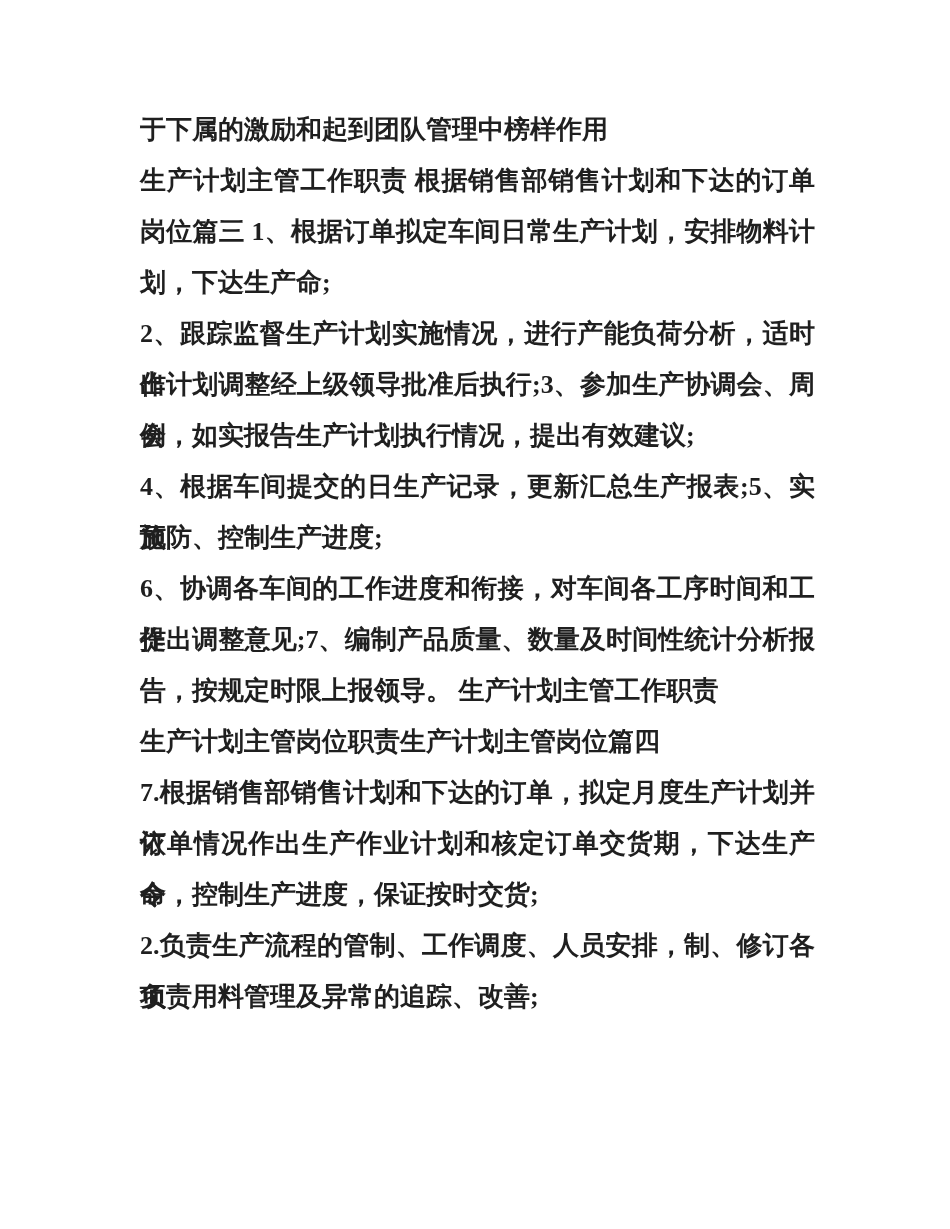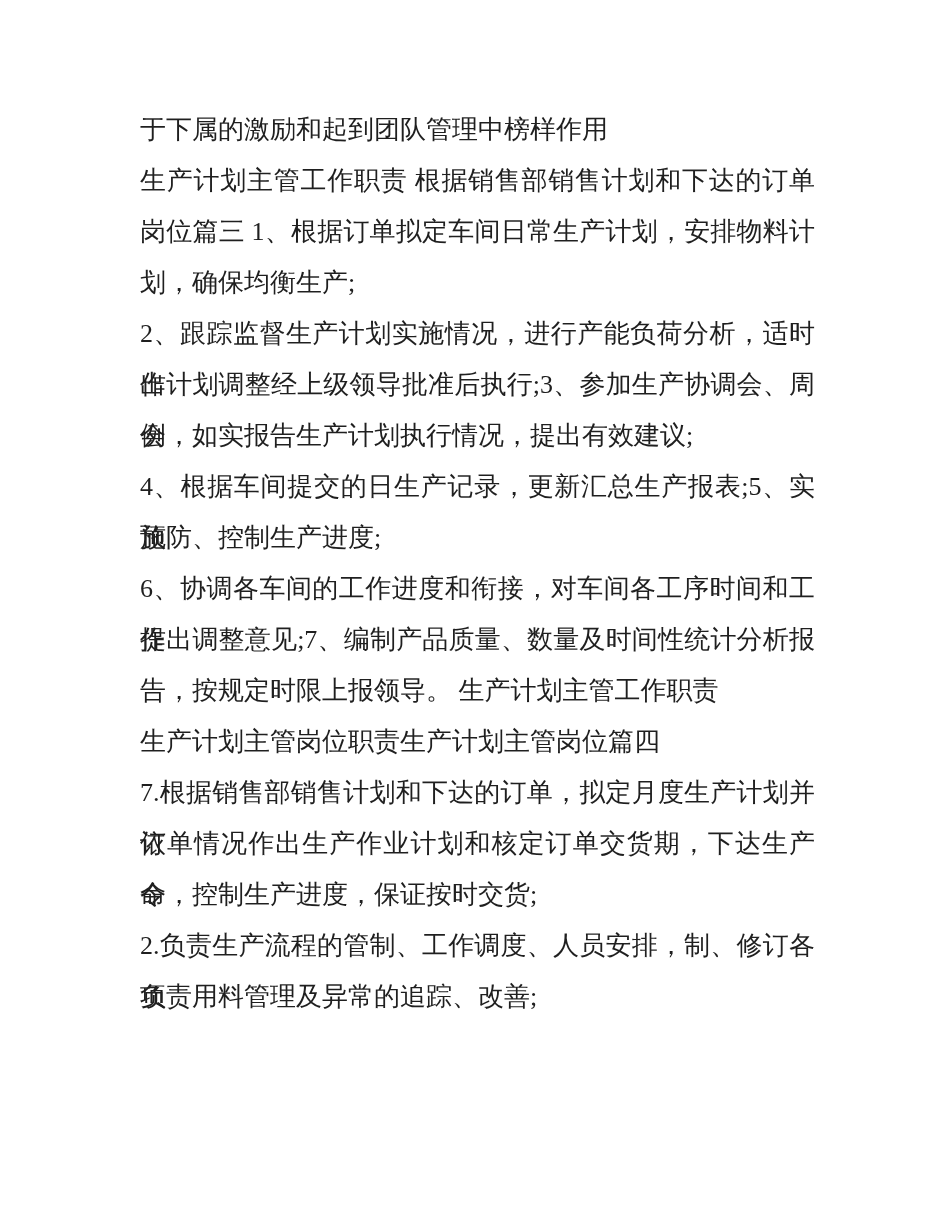--- a/index.html
+++ b/index.html
@@ -21,37 +21,37 @@
     width: 675px;
   }
   .doc-line {
     display: block;
     width: 675px;
     height: 51px;
     line-height: 51px;
     font-size: 26px;
     color: #1f1f1f;
     white-space: nowrap;
-    font-weight: 400;
+    font-weight: 700;
   }
   .doc-line.just {
     white-space: normal;
     text-align: justify;
     text-align-last: justify;
     text-justify: inter-character;
   }
 </style>
 </head>
 <body>
 
 <div class="doc-page">
   <div class="doc-line">于下属的激励和起到团队管理中榜样作用</div>
   <div class="doc-line just">生产计划主管工作职责 根据销售部销售计划和下达的订单</div>
   <div class="doc-line just">岗位篇三 1、根据订单拟定车间日常生产计划，安排物料计</div>
-  <div class="doc-line">划，确保均衡生产;</div>
+  <div class="doc-line">划，下达生产命;</div>
   <div class="doc-line just">2、跟踪监督生产计划实施情况，进行产能负荷分析，适时作</div>
   <div class="doc-line just">出计划调整经上级领导批准后执行;3、参加生产协调会、周例</div>
   <div class="doc-line">会，如实报告生产计划执行情况，提出有效建议;</div>
   <div class="doc-line just">4、根据车间提交的日生产记录，更新汇总生产报表;5、实施</div>
   <div class="doc-line">预防、控制生产进度;</div>
   <div class="doc-line just">6、协调各车间的工作进度和衔接，对车间各工序时间和工作</div>
   <div class="doc-line just">提出调整意见;7、编制产品质量、数量及时间性统计分析报</div>
   <div class="doc-line">告，按规定时限上报领导。 生产计划主管工作职责</div>
   <div class="doc-line">生产计划主管岗位职责生产计划主管岗位篇四</div>
   <div class="doc-line just">7.根据销售部销售计划和下达的订单，拟定月度生产计划并依</div>

